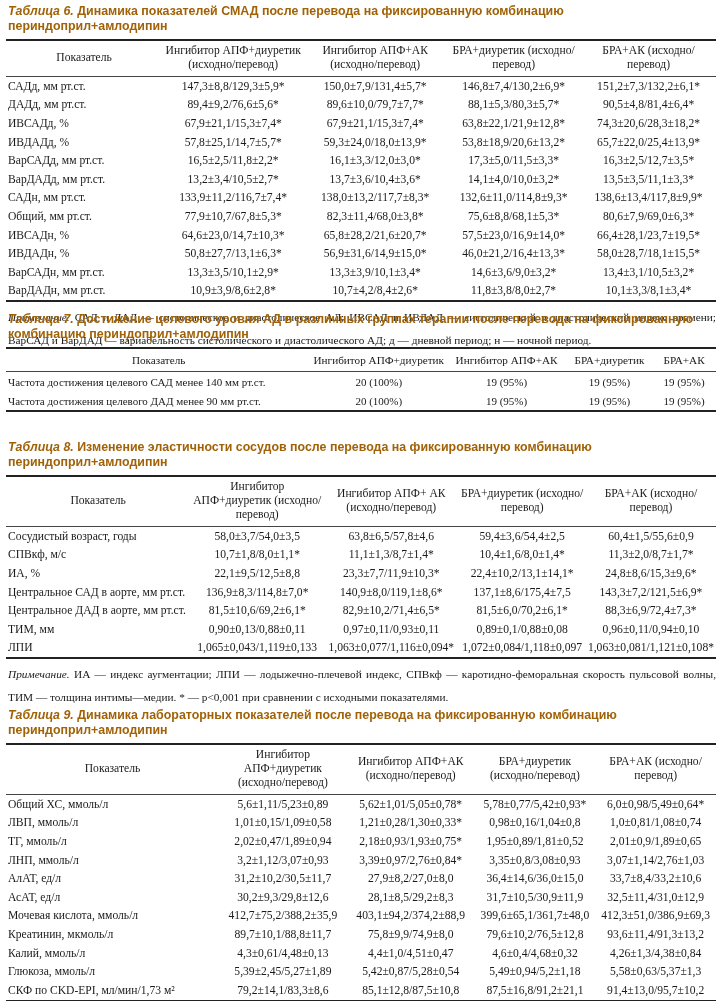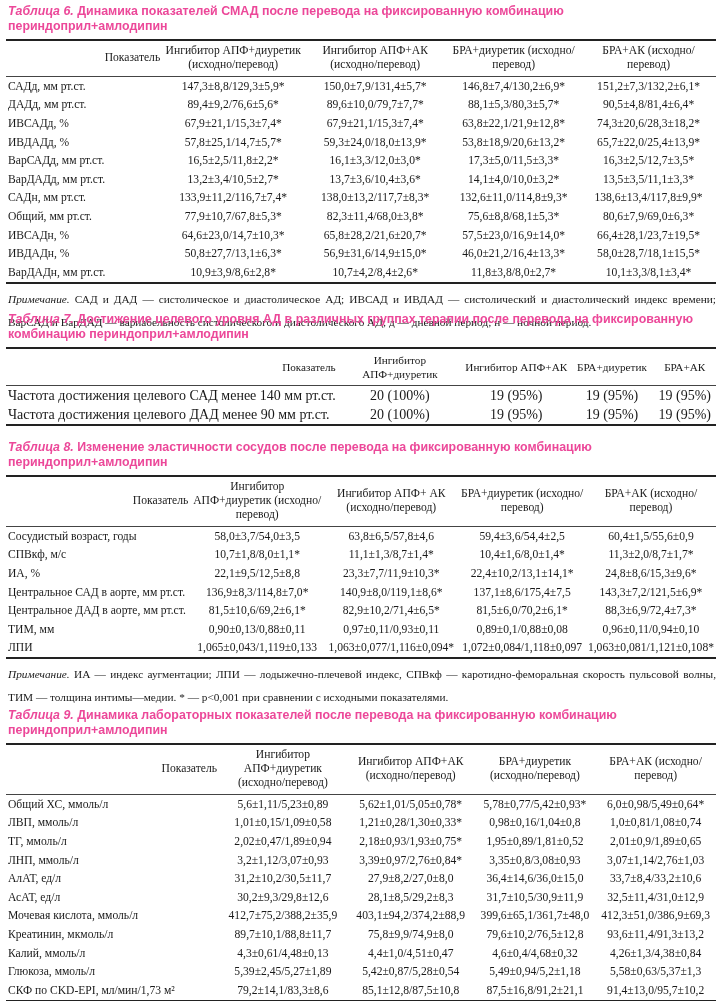--- a/index.html
+++ b/index.html
@@ -1,28 +1,28 @@
 <!DOCTYPE html>
 <html><head>
 <meta charset="utf-8">
 <style>
   html, body { margin:0; padding:0; background:#ffffff; }
   body { width:720px; height:1001px; overflow:hidden; font-family:"Liberation Serif","DejaVu Serif",serif; color:#1a1a1a; position:relative; }
   .tbl-block { position:absolute; left:6px; width:710px; }
-  .caption { font-family:"Liberation Sans","DejaVu Sans",sans-serif; font-weight:bold; font-size:12.4px; line-height:15px; color:#ec4899; margin:0 0 5px 2px; }
+  .caption { font-family:"Liberation Sans","DejaVu Sans",sans-serif; font-weight:bold; font-size:12.4px; line-height:15px; color:#a16207; margin:0 0 5px 2px; }
   .caption .lbl { font-style:italic; }
   table { width:100%; border-collapse:collapse; font-size:11.6px; }
   table.t { border-top:2.5px solid #222; border-bottom:2.5px solid #222; }
   thead th { font-weight:normal; text-align:center; line-height:14px; padding:3px 2px 4px; border-bottom:1px solid #444; vertical-align:middle; }
-  thead th.first { text-align:right; padding-left:2px; }
+  thead th.first { text-align:center; padding-left:2px; }
   tbody td { text-align:center; padding:0 2px; height:18.6px; white-space:nowrap; }
   tbody td.first { text-align:left; padding-left:2px; }
   .note { font-size:11.3px; line-height:23px; margin:4px 0 0 2px; text-align:justify; }
   .note .lbl { font-style:italic; }
-  .t7 tbody td { height:19px; font-size:14px; }
+  .t7 tbody td { height:19px; font-size:11px; }
   .t7 thead th { font-size:11.2px; padding:4px 2px; }
 </style>
 </head>
 <body>
 
 <div class="tbl-block" style="top:4px;">
   <div class="caption"><span class="lbl">Таблица 6.</span> <span>Динамика показателей СМАД после перевода на фиксированную комбинацию периндоприл+амлодипин</span></div>
   <table class="t">
     <colgroup>
         <col style="width:22%">
@@ -103,20 +103,27 @@
           <td>65,8±28,2/21,6±20,7*</td>
           <td>57,5±23,0/16,9±14,0*</td>
           <td>66,4±28,1/23,7±19,5*</td>
         </tr>
         <tr>
           <td class="first">ИВДАДн, %</td>
           <td>50,8±27,7/13,1±6,3*</td>
           <td>56,9±31,6/14,9±15,0*</td>
           <td>46,0±21,2/16,4±13,3*</td>
           <td>58,0±28,7/18,1±15,5*</td>
+        </tr>
+        <tr>
+          <td class="first">ВарСАДн, мм рт.ст.</td>
+          <td>13,3±3,5/10,1±2,9*</td>
+          <td>13,3±3,9/10,1±3,4*</td>
+          <td>14,6±3,6/9,0±3,2*</td>
+          <td>13,4±3,1/10,5±3,2*</td>
         </tr>
         <tr>
           <td class="first">ВарДАДн, мм рт.ст.</td>
           <td>10,9±3,9/8,6±2,8*</td>
           <td>10,7±4,2/8,4±2,6*</td>
           <td>11,8±3,8/8,0±2,7*</td>
           <td>10,1±3,3/8,1±3,4*</td>
         </tr>
       </tbody>
   </table>

